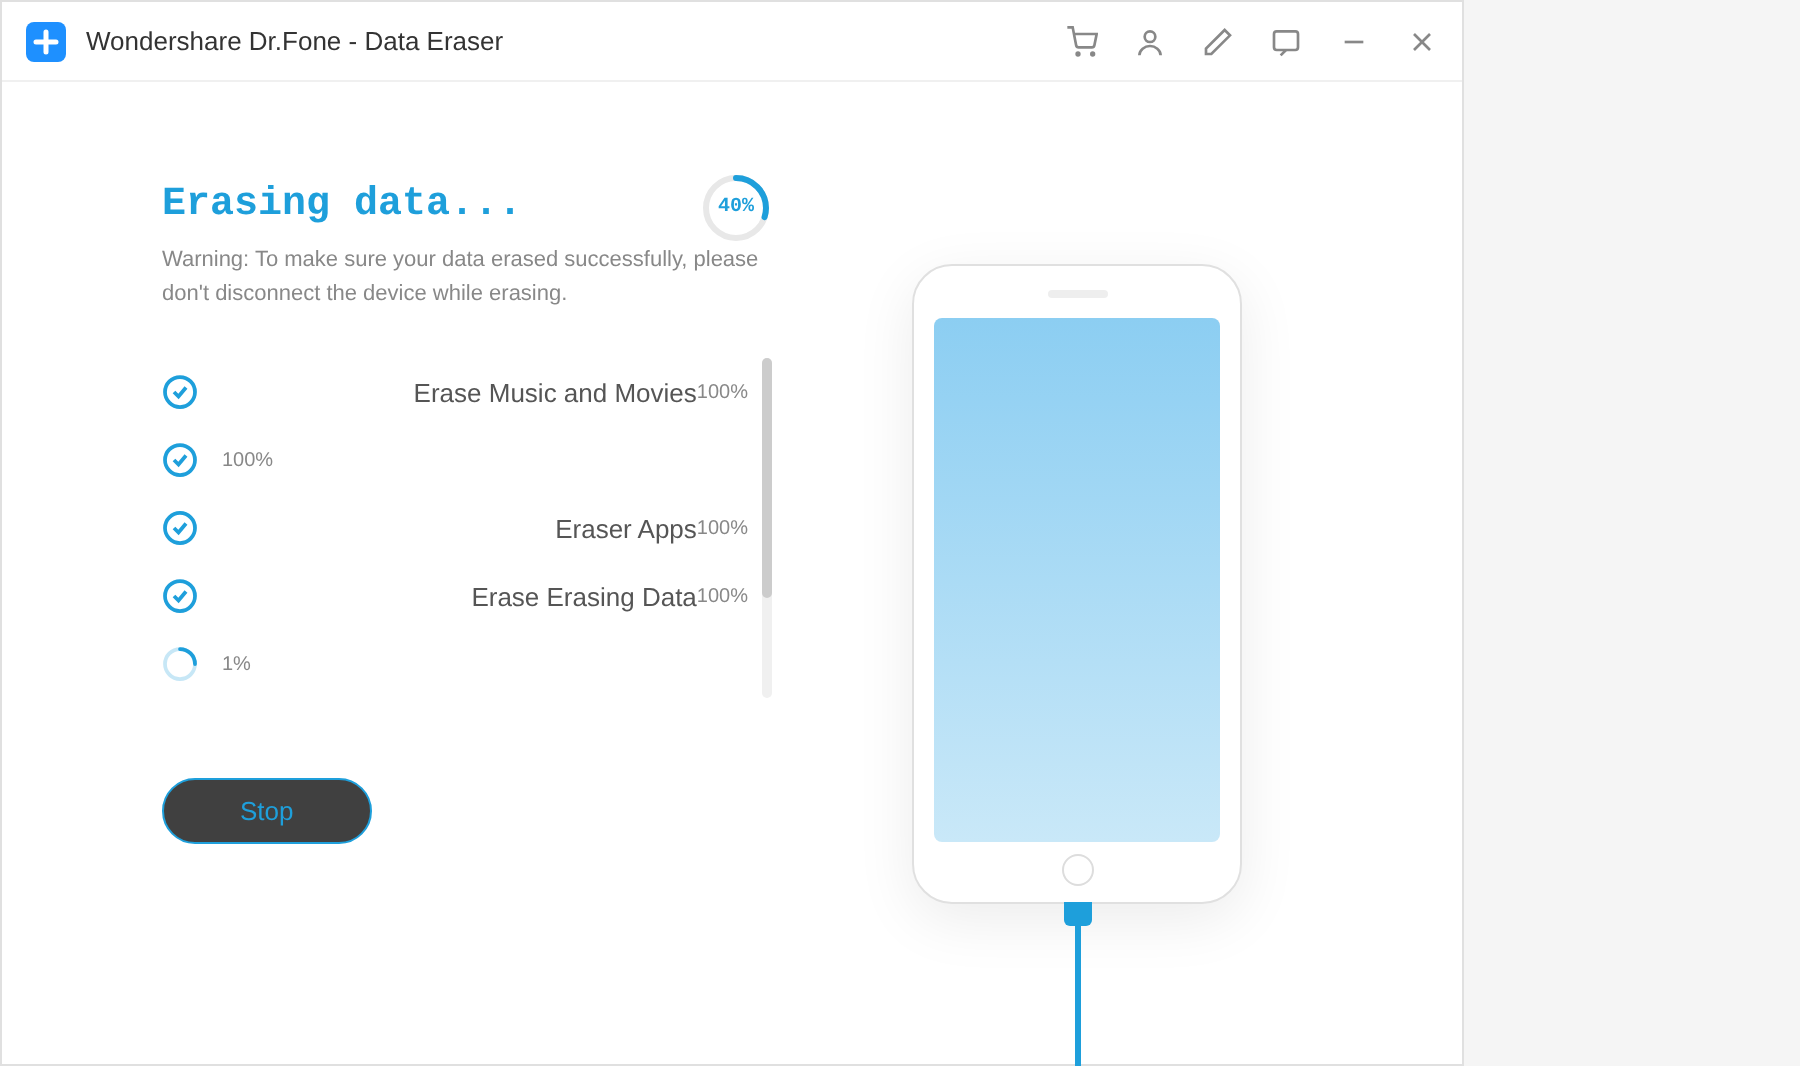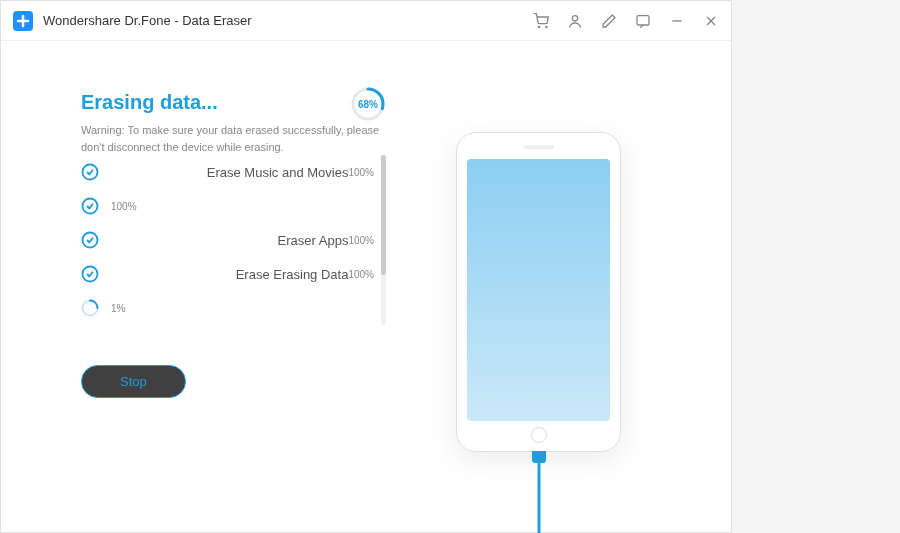--- a/index.html
+++ b/index.html
@@ -68,32 +68,34 @@
       padding: 50px 40px 40px 80px;
     }
     .left-panel {
       flex: 1;
       max-width: 420px;
     }
     .header-row {
       display: flex;
       justify-content: space-between;
       align-items: flex-start;
+      font-family: Liberation Mono, monospace;
     }
     .heading {
       color: #1E9FDB;
       font-size: 20px;
       font-weight: bold;
       margin-bottom: 8px;
     }
     .warning-text {
       font-size: 11px;
       color: #888;
       line-height: 1.5;
       max-width: 340px;
+      margin-bottom: 24px;
     }
     .progress-circle {
       position: relative;
       width: 36px;
       height: 36px;
       margin-top: -5px;
     }
     .progress-circle svg {
       transform: rotate(-90deg);
     }
@@ -281,21 +283,21 @@
     <div class="left-panel">
       <div class="header-row">
         <div>
           <div class="heading">Erasing data...</div>
         </div>
         <div class="progress-circle">
           <svg width="36" height="36">
             <circle cx="18" cy="18" r="15" stroke="#e8e8e8" stroke-width="3" fill="none"></circle>
             <circle cx="18" cy="18" r="15" stroke="#1E9FDB" stroke-width="3" fill="none" stroke-dasharray="94.2" stroke-dashoffset="66" stroke-linecap="round"></circle>
           </svg>
-          <div class="progress-text">68%</div>
+          <div class="progress-text">40%</div>
         </div>
       </div>
       <div class="warning-text">Warning: To make sure your data erased successfully, please don't disconnect the device while erasing.</div>
 
       <div class="task-list">
         <div class="scrollbar-track">
           <div class="scrollbar-thumb"></div>
         </div>
 
         <div class="task-item">

